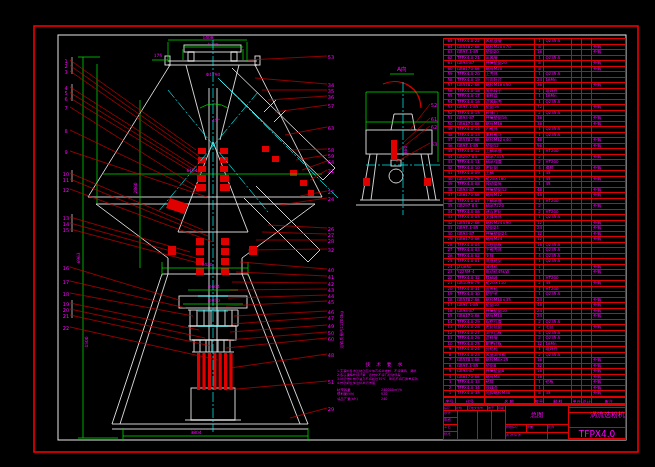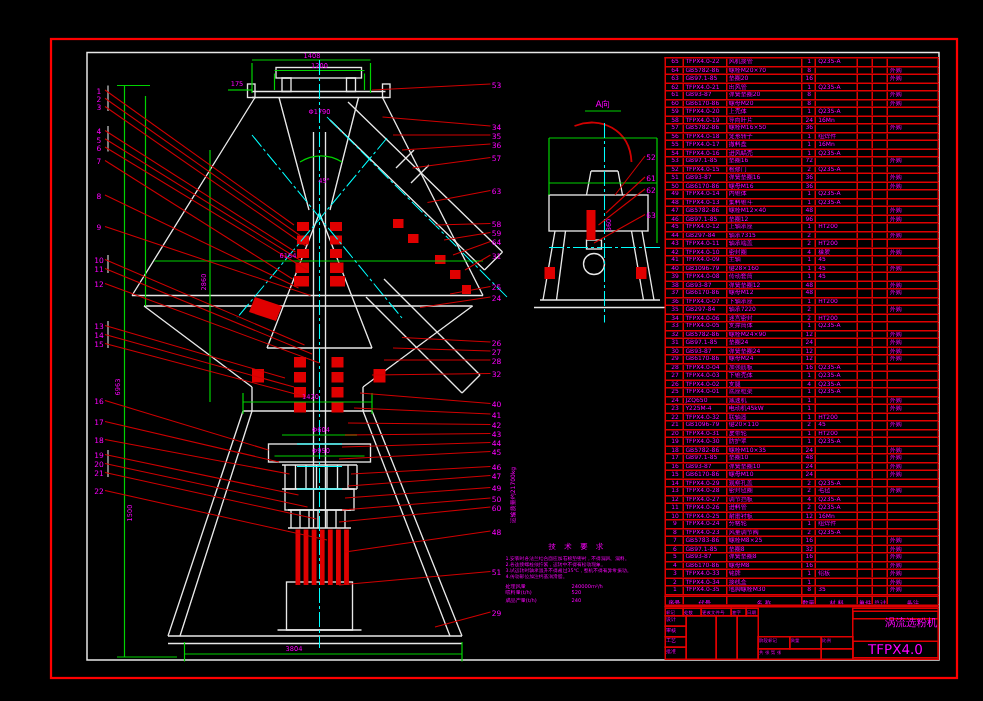--- a/index.html
+++ b/index.html
@@ -950,20 +950,21 @@
   <div class="tb" style="left:24px;top:0;width:21px;height:6px;font-size:3px;">更改文件号</div>
   <div class="tb" style="left:44px;top:0;width:11px;height:6px;font-size:3px;">签字</div>
   <div class="tb" style="left:54px;top:0;width:9px;height:6px;font-size:3px;">日期</div>
   <div class="tb" style="left:0;top:5px;width:15px;height:8px;font-size:3.4px;">设计</div>
   <div class="tb" style="left:0;top:12px;width:15px;height:8px;font-size:3.4px;">审核</div>
   <div class="tb" style="left:0;top:19px;width:15px;height:8px;font-size:3.4px;">工艺</div>
   <div class="tb" style="left:0;top:26px;width:15px;height:9px;font-size:3.4px;">批准</div>
   <div class="tb" style="left:14px;top:5px;width:21px;height:30px;"></div>
   <div class="tb" style="left:34px;top:5px;width:15px;height:30px;"></div>
   <div class="tb" style="left:48px;top:5px;width:15px;height:30px;"></div>
+  <div class="tb" style="left:62px;top:0;width:64px;height:20px;font-size:6.5px;text-align:center;line-height:19px;">总图</div>
   <div class="tb" style="left:62px;top:19px;width:22px;height:9px;font-size:3px;">阶段标记</div>
   <div class="tb" style="left:83px;top:19px;width:22px;height:9px;font-size:3px;">质量</div>
   <div class="tb" style="left:104px;top:19px;width:22px;height:9px;font-size:3px;">比例</div>
   <div class="tb" style="left:62px;top:27px;width:43px;height:8px;font-size:3px;">共 张 第 张</div>
   <div class="tb" style="left:104px;top:27px;width:22px;height:8px;"></div>
   <div class="tb" style="left:125px;top:0;width:58px;height:8px;"></div>
   <div class="tb" style="left:125px;top:2px;width:58px;height:32px;font-size:7px;text-align:right;line-height:15px;">涡流选粉机</div>
   <div class="tb" style="left:125px;top:22px;width:58px;height:13px;font-size:9px;text-align:center;line-height:12px;">TFPX4.0</div>
 </div>
 

